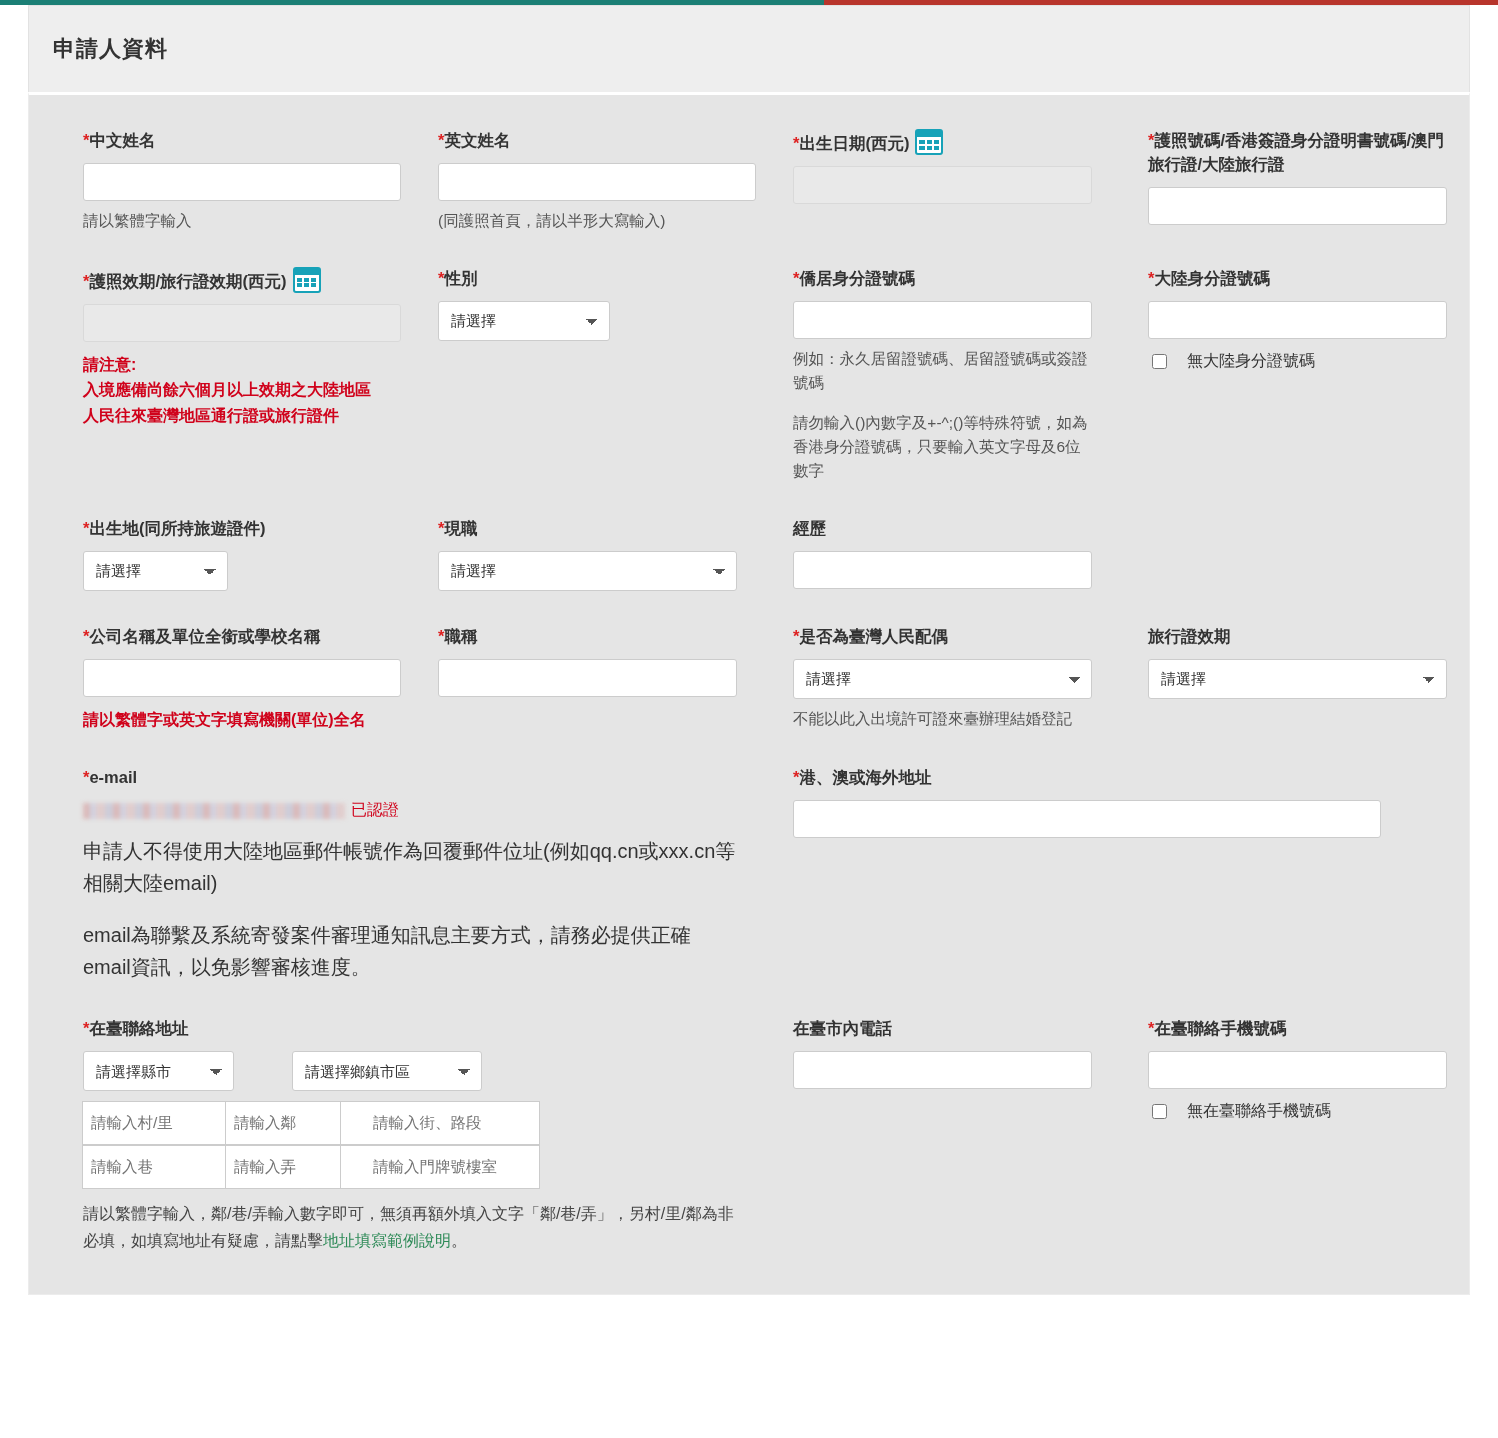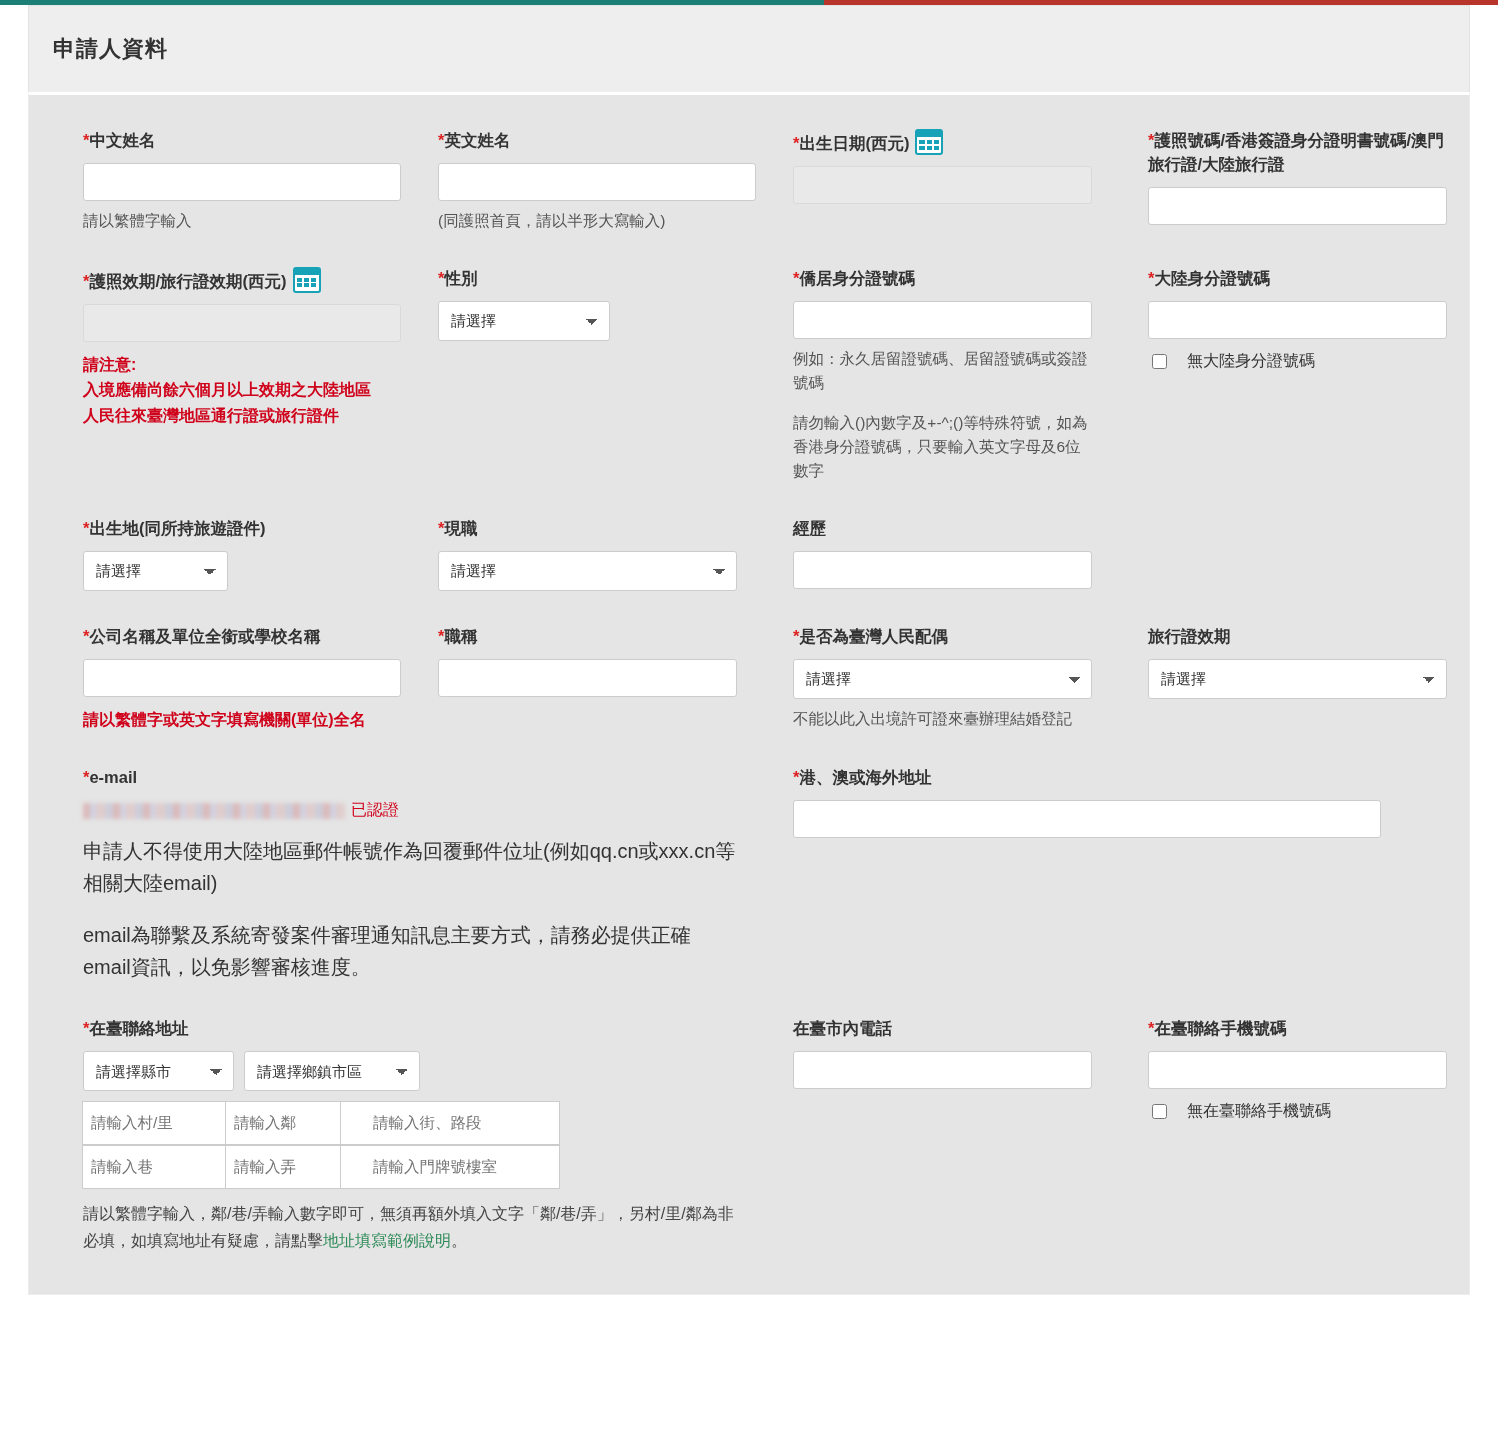--- a/index.html
+++ b/index.html
@@ -137,31 +137,31 @@
     display: flex;
     align-items: center;
     gap: 17px;
     font-size: 16px;
     color: #333;
   }
   .chkrow input { width: 15px; height: 15px; }
   .row-block { margin-bottom: 34px; }
   .addr-selects { display: flex; gap: 10px; margin-bottom: 10px; }
   .addr-selects .sel.county { width: 151px; }
-  .addr-selects .sel.town { width: 176px; }
+  .addr-selects .sel.town { width: 190px; margin-left: 48px; }
   .addr-line { display: flex; }
   .addr-line .txt {
     border-radius: 0;
     margin-left: -1px;
     height: 44px;
     font-size: 15.5px;
   }
   .addr-line .a1 { width: 144px; }
   .addr-line .a2 { width: 116px; }
-  .addr-line .a3 { width: 220px; padding-left: 32px; }
+  .addr-line .a3 { width: 200px; padding-left: 32px; }
   .addr-note {
     font-size: 16px;
     color: #444;
     line-height: 1.65;
     margin-top: 12px;
     max-width: 680px;
   }
   .addr-note a { color: #2d8a57; text-decoration: none; }
   .email-redacted {
     display: inline-block;

